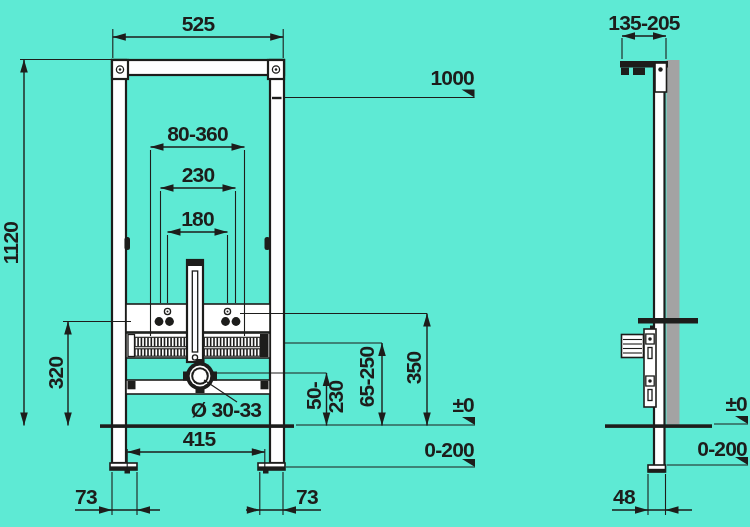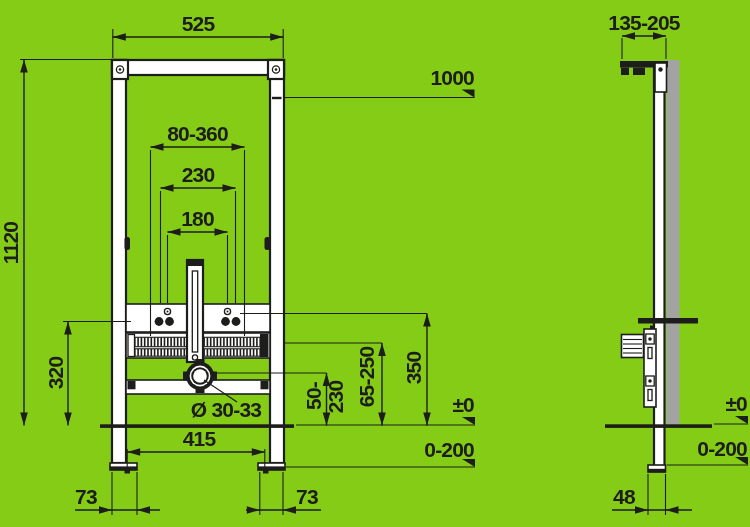--- a/index.html
+++ b/index.html
@@ -1,16 +1,16 @@
 <!DOCTYPE html>
 <html><head>
 <meta charset="utf-8">
 <style>
   html,body{margin:0;padding:0;background:#fff;}
-  .stage{width:750px;height:527px;background:#84cc16;position:relative;overflow:hidden;}
+  .stage{width:750px;height:527px;background:#5eead4;position:relative;overflow:hidden;}
   svg{display:block;}
   .ln{stroke:#1d1d1b;stroke-width:1.1;fill:none;}
   .ln2{stroke:#1d1d1b;stroke-width:1.4;fill:none;}
   .fr{stroke:#1d1d1b;stroke-width:2.2;fill:#fff;}
   .fr2{stroke:#1d1d1b;stroke-width:1.6;fill:#fff;}
   .fr3{stroke:#1d1d1b;stroke-width:1.3;fill:#fff;}
   .blk{fill:#1d1d1b;stroke:none;}
   .hatch{stroke:#1d1d1b;stroke-width:9;fill:none;stroke-dasharray:1.6 1.7;}
   .hatch2{stroke:#1d1d1b;stroke-width:7;fill:none;stroke-dasharray:1.6 1.7;}
   .dim{font:bold 21px "Liberation Sans", sans-serif;fill:#1d1d1b;letter-spacing:-0.8px;}

